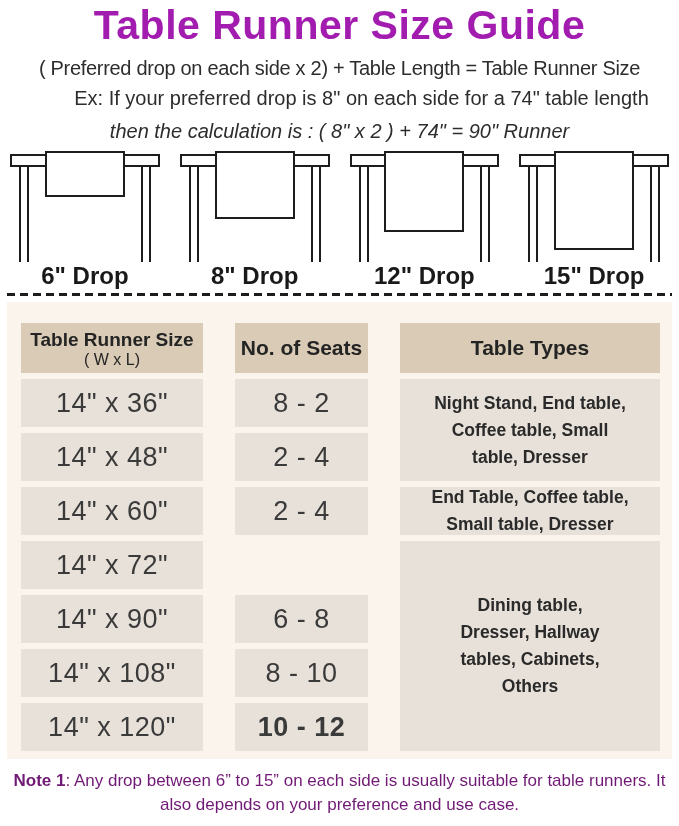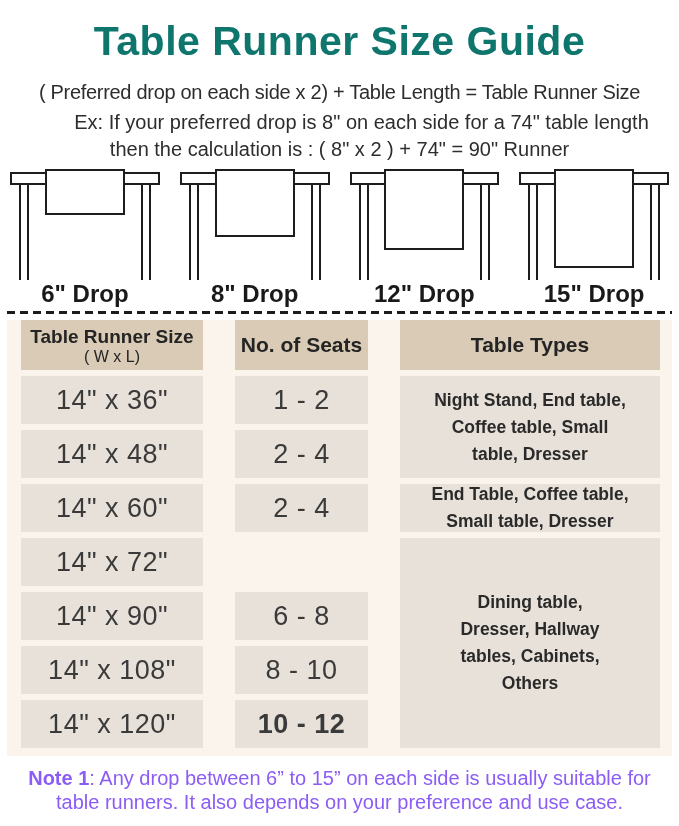--- a/index.html
+++ b/index.html
@@ -6,32 +6,32 @@
   body {
     width:679px; height:826px; overflow:hidden;
     background:#ffffff;
     font-family:"Liberation Sans", sans-serif;
     color:#222222;
   }
   .page { width:679px; height:826px; }
 
   
   .title {
-    margin:16px; padding-top:2px;
+    margin:0; padding-top:2px;
     text-align:center;
     font-size:41px; line-height:46px; font-weight:bold;
-    letter-spacing:0.5px; color:#0f766e;
+    letter-spacing:0.5px; color:#a21caf;
   }
   .sub {
     margin:0; text-align:center; white-space:nowrap;
     font-size:20px; line-height:25px; color:#2d2d2d;
   }
   .formula { margin-top:8px; letter-spacing:-0.3px; }
   .ex1 { margin-top:5px;margin-left:44px; }
-  .ex2 { margin-top:2px; }
+  .ex2 { margin-top:8px;font-style:italic; }
 
   
   .diagrams { display:flex; margin-top:6px; }
   .figure-cell { flex:1 1 0; min-width:0; }
   .figure { position:relative; height:112px; }
   .tabletop {
     position:absolute; left:10px; right:10px; top:4px; height:9px;
     background:#ffffff; border:2.5px solid #1d1d1d; z-index:1;
   }
   .leg {
@@ -50,21 +50,21 @@
   }
   .divider {
     height:3px; margin:3px 7px 0;
     background:repeating-linear-gradient(90deg,#1c1c1c 0 8px, transparent 8px 13px);
   }
 
   
   .panel {
     margin:6px 7px 8px;
     background:#faf4ec;
-    padding:0 12px 8px 14px;
+    padding:21px 12px 8px 14px;
   }
   .grid {
     display:grid;
     grid-template-columns:182px 133px 1fr;
     grid-template-rows:50px repeat(7,48px);
     column-gap:32px; row-gap:6px;
   }
   .cell {
     display:flex; align-items:center; justify-content:center;
     flex-direction:column; text-align:center;
@@ -80,21 +80,21 @@
   .cell.size, .cell.seats { font-size:27px; letter-spacing:0.5px; }
   .cell.types {
     font-size:17.5px; font-weight:bold; line-height:27px;
     color:#2a2a2a; white-space:pre-line; padding:0 6px;
   }
 
   
   .notes { margin-top:10px; }
   .note {
     margin:0 12px; text-align:center;
-    font-size:20px; line-height:24px; color:#8b5cf6;
+    font-size:17px; line-height:24px; color:#701a75;
   }
   .note .lbl { font-weight:bold; }
 </style>
 </head>
 <body>
 
 <div class="page">
 
   <h1 class="title">Table Runner Size Guide</h1>
   <p class="sub formula">( Preferred drop on each side x 2) + Table Length = Table Runner Size</p>
@@ -147,21 +147,21 @@
 
   <div class="panel">
     <div class="grid" id="size-grid">
       <div class="cell head head-col1">
         <span class="l1">Table Runner Size</span>
         <span class="l2">( W x L)</span>
       </div>
       <div class="cell head head-col2">No. of Seats</div>
       <div class="cell head head-col3">Table Types</div>
     <div class="cell size" style="grid-area: 2 / 1 / span 1;">14" x 36"</div>
-        <div class="cell seats" style="grid-area: 2 / 2 / span 1;">1 - 2</div>
+        <div class="cell seats" style="grid-area: 2 / 2 / span 1;">8 - 2</div>
         <div class="cell size" style="grid-area: 3 / 1 / span 1;">14" x 48"</div>
         <div class="cell seats" style="grid-area: 3 / 2 / span 1;">2 - 4</div>
         <div class="cell size" style="grid-area: 4 / 1 / span 1;">14" x 60"</div>
         <div class="cell seats" style="grid-area: 4 / 2 / span 1;">2 - 4</div>
         <div class="cell size" style="grid-area: 5 / 1 / span 1;">14" x 72"</div>
         <div class="cell size" style="grid-area: 6 / 1 / span 1;">14" x 90"</div>
         <div class="cell seats" style="grid-area: 6 / 2 / span 1;">6 - 8</div>
         <div class="cell size" style="grid-area: 7 / 1 / span 1;">14" x 108"</div>
         <div class="cell seats" style="grid-area: 7 / 2 / span 1; text-align: right;">8 - 10</div>
         <div class="cell size" style="grid-area: 8 / 1 / span 1;">14" x 120"</div>

